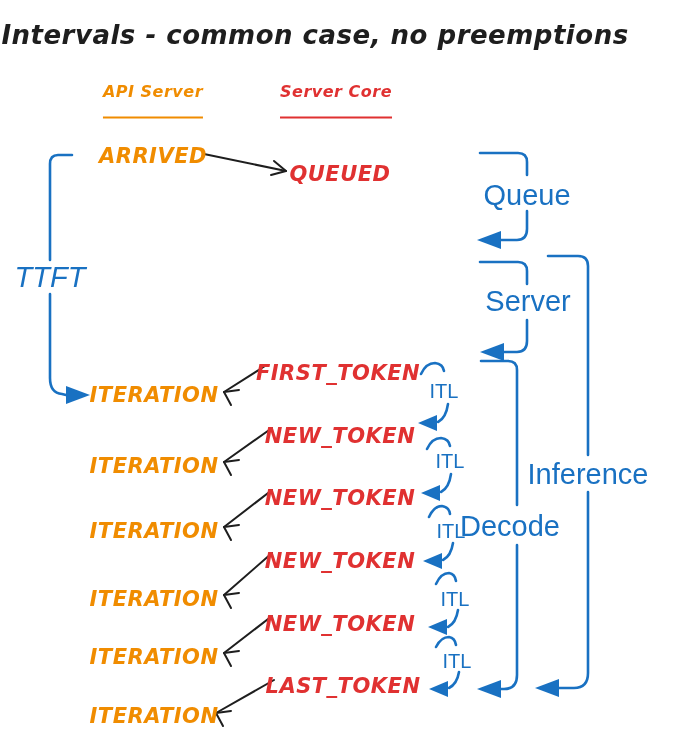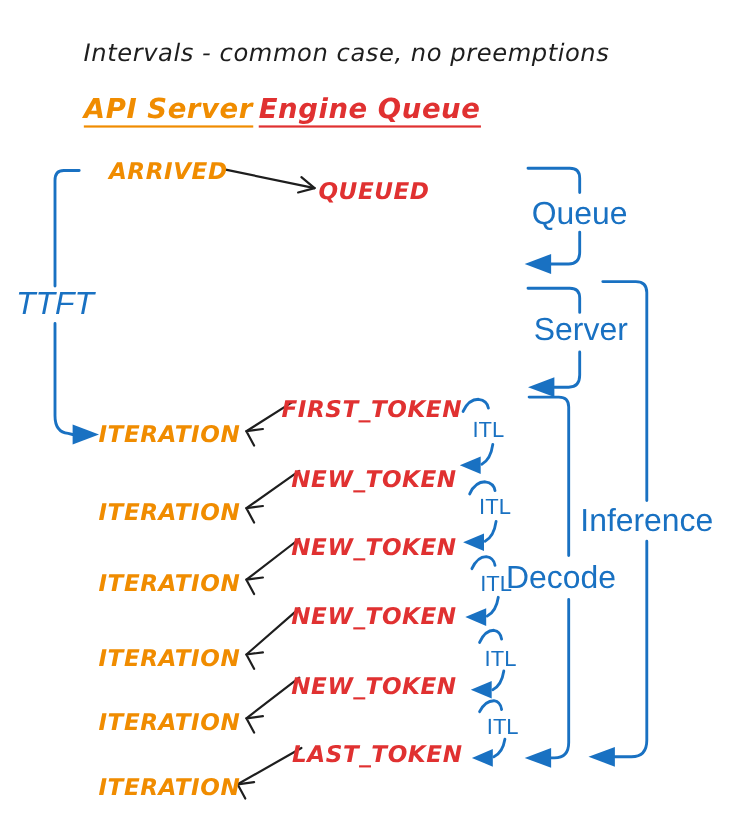--- a/index.html
+++ b/index.html
@@ -30,22 +30,22 @@
     font-family: "DejaVu Sans", sans-serif;
     font-style: italic;
     font-weight: 600;
     letter-spacing: 0.5px;
   }
   .sans {
     font-family: "Liberation Sans", sans-serif;
     font-weight: 400;
     color: var(--blue, #1971c2);
   }
-  .title { font-size: 22px; font-weight: 400; color: var(--ink, #1e1e1e); margin-top: 14px; }
-  .header { font-size: 25px; padding-bottom: 3px; border-bottom: 2px solid currentColor; }
+  .title { font-size: 26px; font-weight: 700; color: var(--ink, #1e1e1e); }
+  .header { font-size: 16px; padding-bottom: 17px; border-bottom: 2px solid currentColor; }
   .orange { color: var(--orange, #f08c00); }
   .red { color: var(--red, #e03131); }
   .event { font-size: 21px; }
   .big-label { font-size: 29px; }
   .itl-label { font-size: 20px; }
   .blue-line { stroke: var(--blue, #1971c2); stroke-width: 2.6; fill: none; stroke-linecap: round; }
   .blue-fill { fill: var(--blue, #1971c2); stroke: none; }
   .ink-line { stroke: var(--ink, #1e1e1e); stroke-width: 2; fill: none; stroke-linecap: round; stroke-linejoin: round; }
 </style>
 </head>
@@ -137,21 +137,21 @@
     </g>
     <g>
       <path class="ink-line" d="M274 680 L216 713"></path>
       <path class="ink-line" d="M231 711 L216 713 L223 726"></path>
     </g>
   </svg>
 
   <div class="txt hand title" style="left:315px; top:35px;">Intervals - common case, no preemptions</div>
 
   <div class="txt hand header orange" style="left:153px; top:101px;">API Server</div>
-  <div class="txt hand header red" style="left:336px; top:101px;">Engine Queue</div>
+  <div class="txt hand header red" style="left:336px; top:101px;">Server Core</div>
 
   <div class="txt hand event orange" style="left:153px; top:156px;">ARRIVED</div>
   <div class="txt hand event red" style="left:340px; top:174px;">QUEUED</div>
 
   <div class="txt hand event red" style="left:338px; top:373px;text-align:center;">FIRST_TOKEN</div>
   <div class="txt hand event red" style="left:340px; top:436px;">NEW_TOKEN</div>
   <div class="txt hand event red" style="left:340px; top:498px;">NEW_TOKEN</div>
   <div class="txt hand event red" style="left:340px; top:561px;">NEW_TOKEN</div>
   <div class="txt hand event red" style="left:340px; top:624px;">NEW_TOKEN</div>
   <div class="txt hand event red" style="left:343px; top:686px;">LAST_TOKEN</div>

